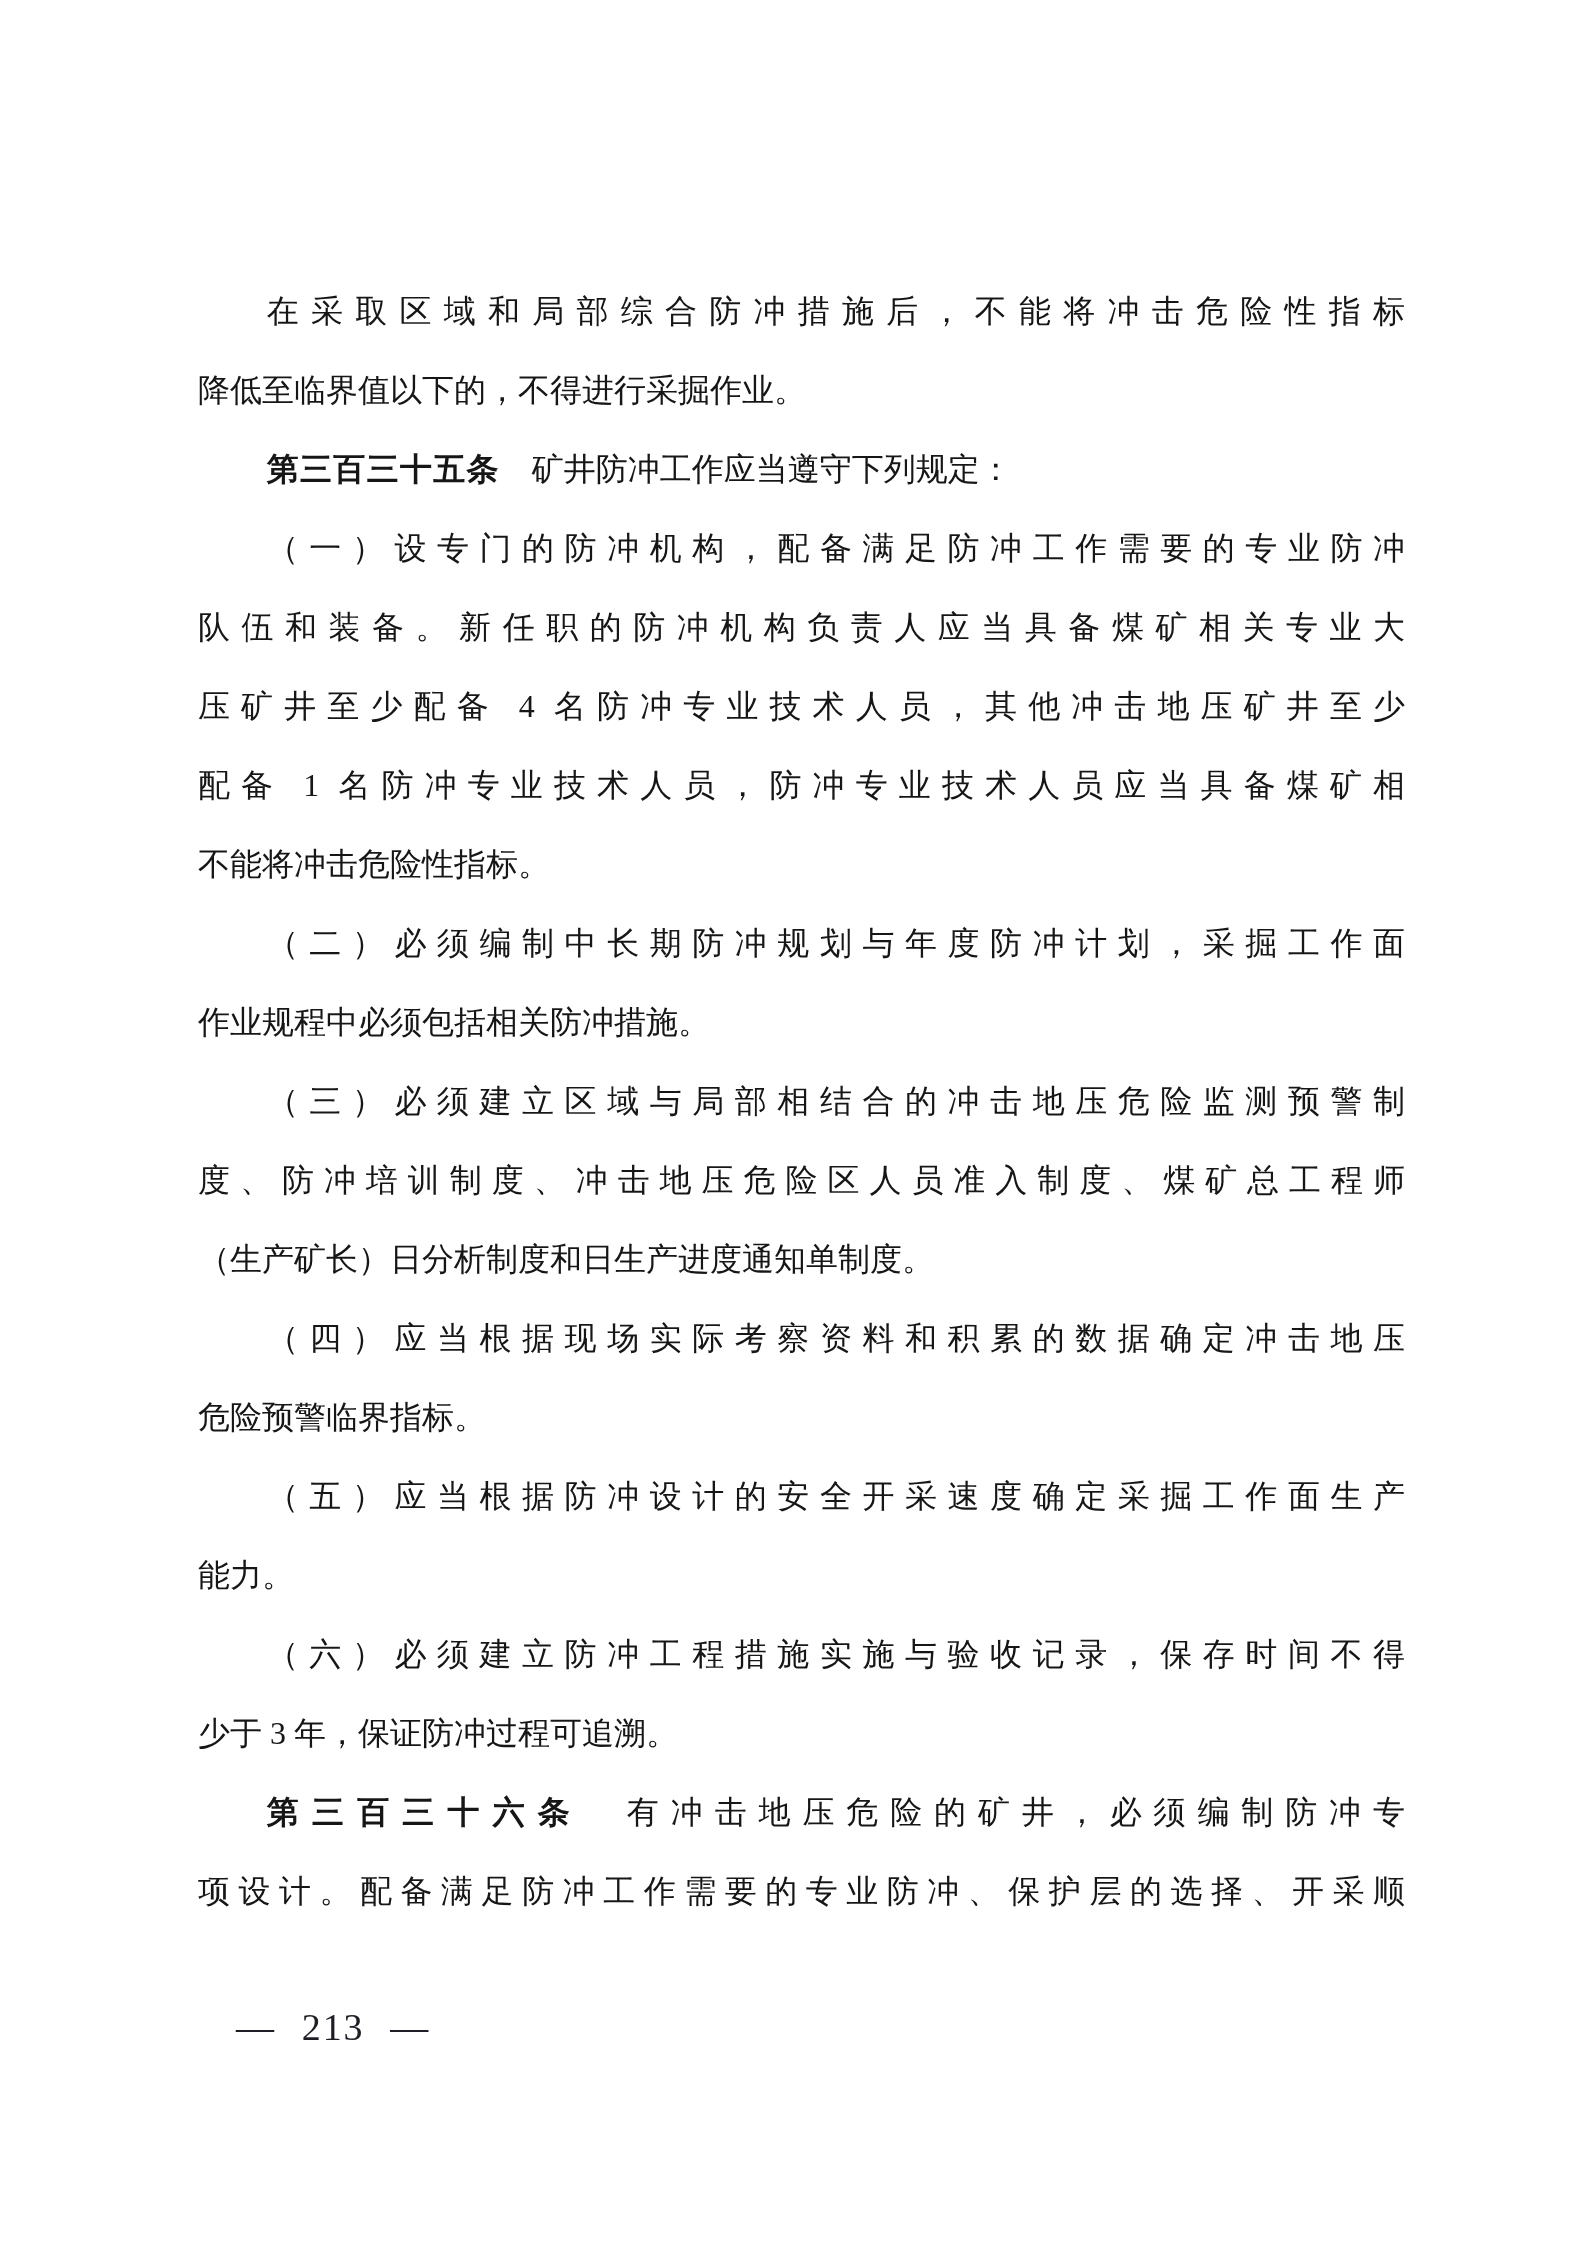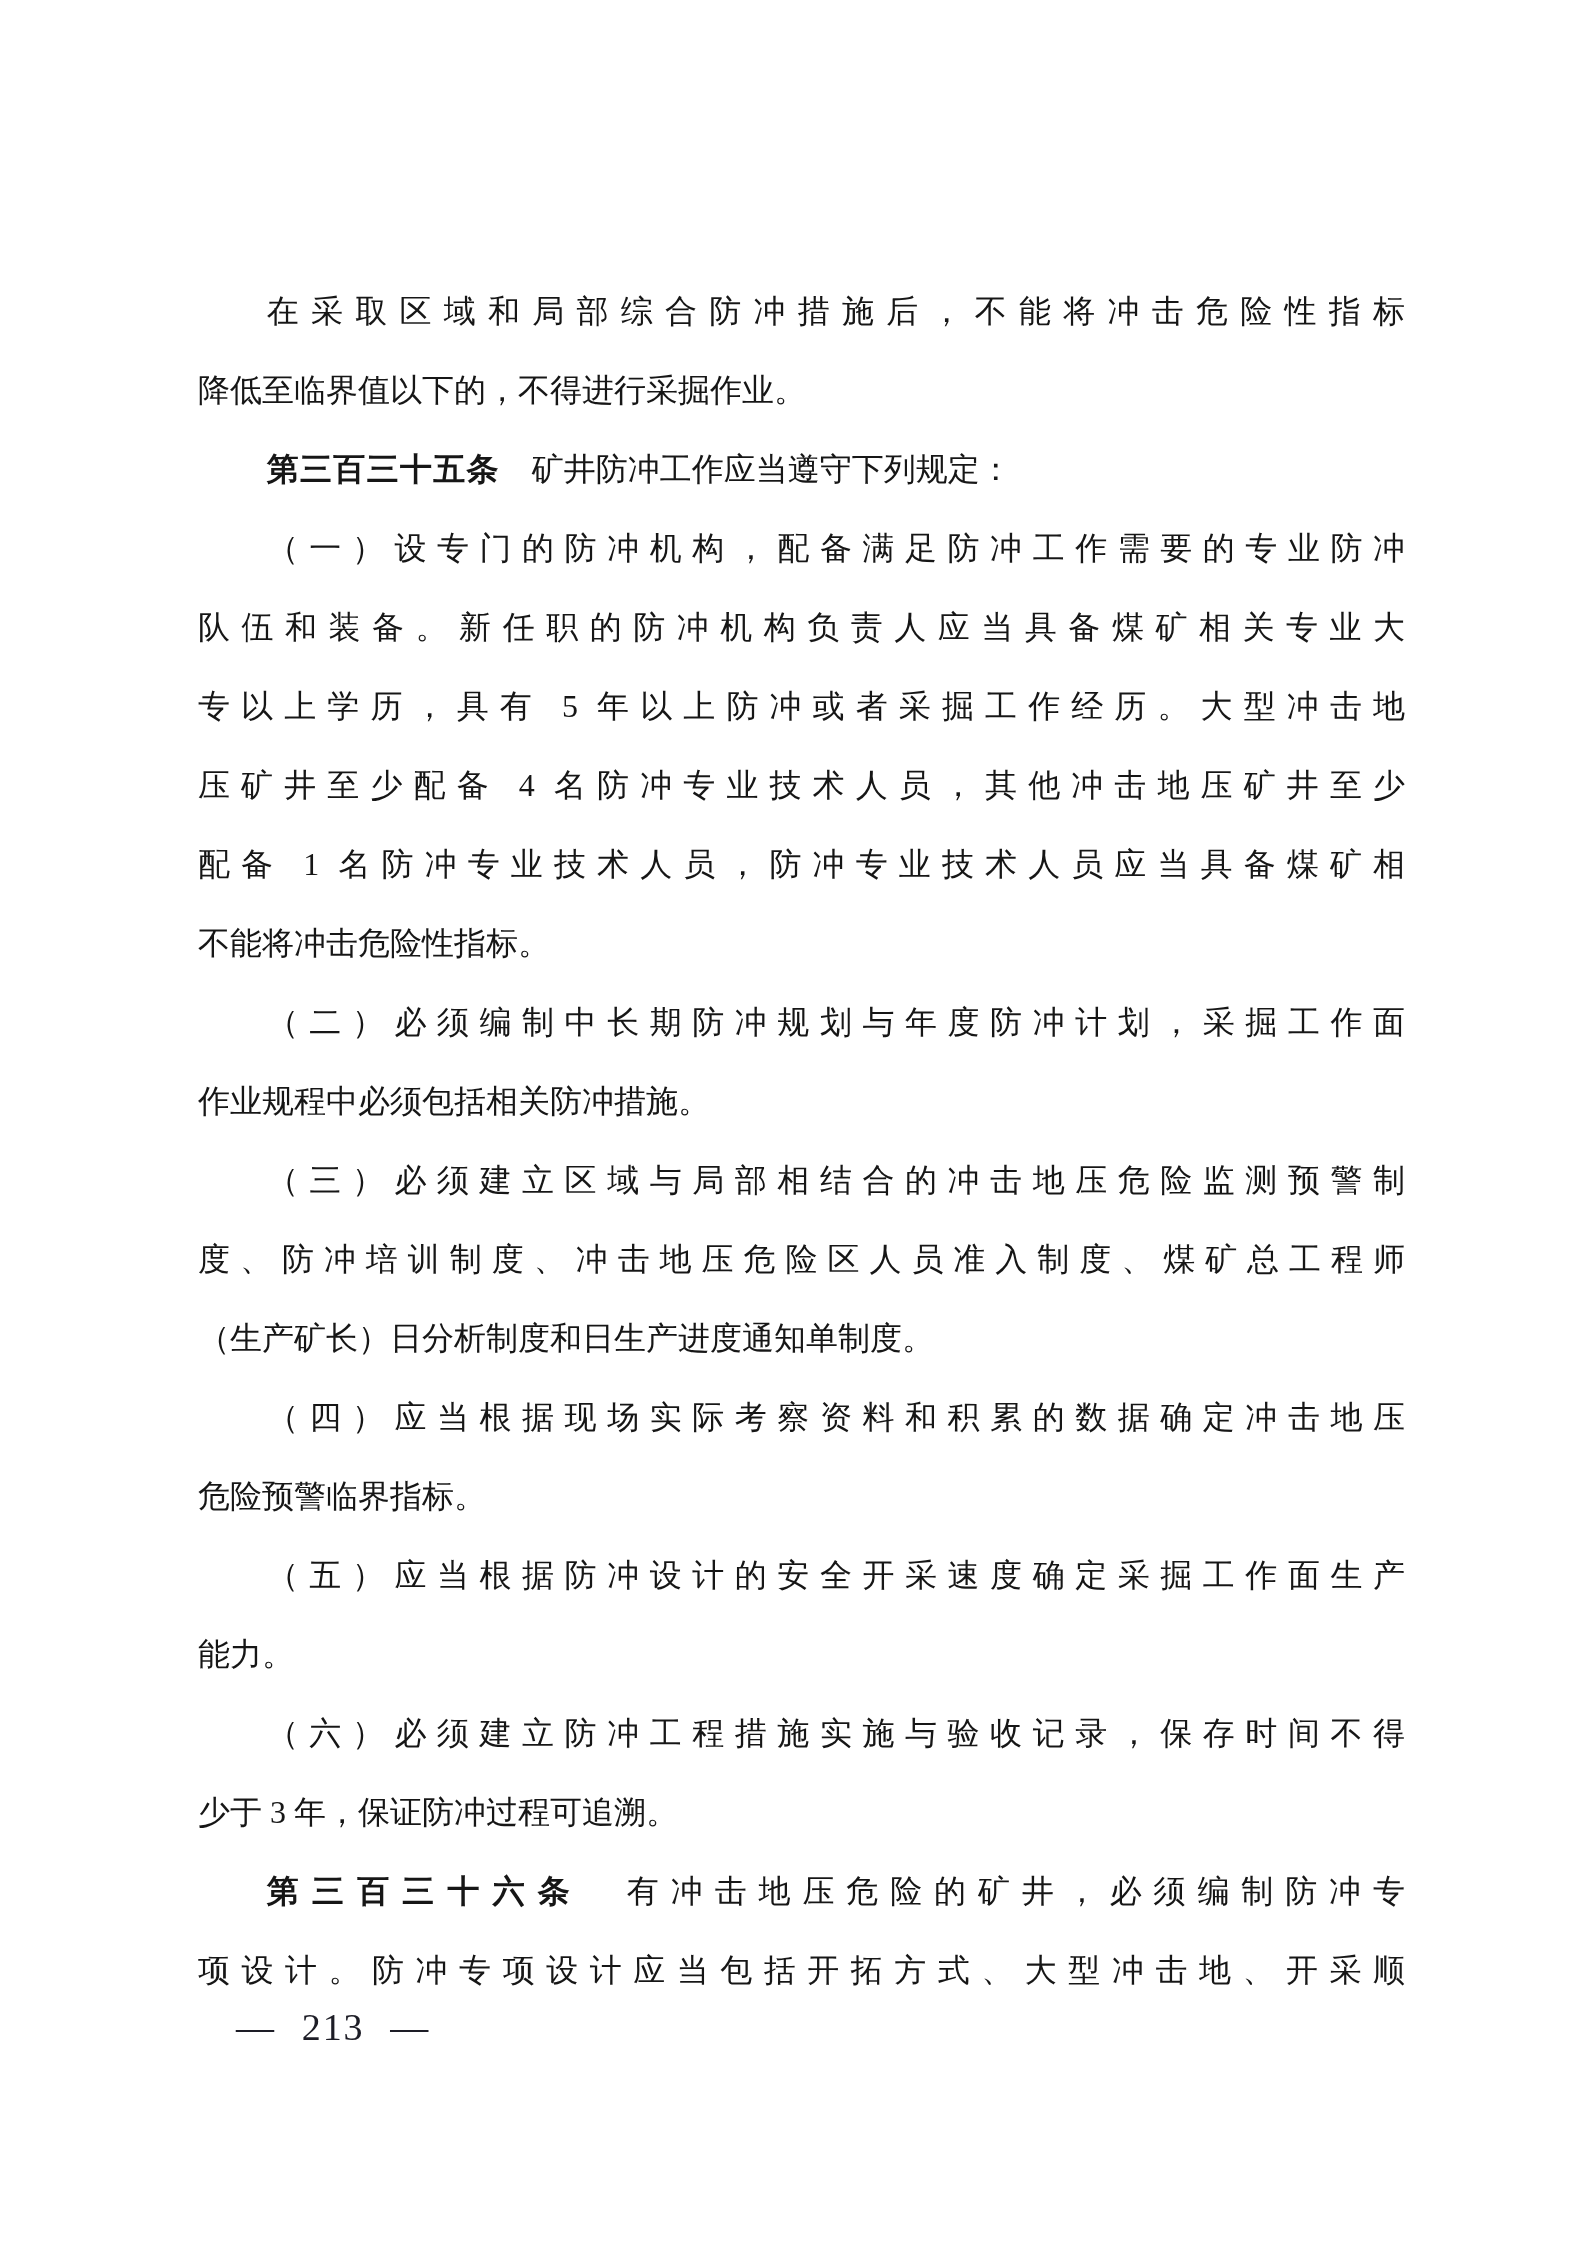--- a/index.html
+++ b/index.html
@@ -54,32 +54,31 @@
 </head>
 <body>
 
 <div class="page">
   <main class="body-text" id="lines">
       <div class="line indent fill"><span>在采取区域和局部综合防冲措施后，不能将冲击危险性指标</span></div>
       <div class="line"><span>降低至临界值以下的，不得进行采掘作业。</span></div>
       <div class="line indent"><b>第三百三十五条</b><span>　矿井防冲工作应当遵守下列规定：</span></div>
       <div class="line indent fill"><span>（一）设专门的防冲机构，配备满足防冲工作需要的专业防冲</span></div>
       <div class="line fill"><span>队伍和装备。新任职的防冲机构负责人应当具备煤矿相关专业大</span></div>
-      <div class="line fill"><span>专以上学历，具有 5 年以上防冲或者采掘工作经历。大型冲击地</span></div>
       <div class="line fill"><span>压矿井至少配备 4 名防冲专业技术人员，其他冲击地压矿井至少</span></div>
       <div class="line fill"><span>配备 1 名防冲专业技术人员，防冲专业技术人员应当具备煤矿相</span></div>
       <div class="line"><span>不能将冲击危险性指标。</span></div>
       <div class="line indent fill"><span>（二）必须编制中长期防冲规划与年度防冲计划，采掘工作面</span></div>
       <div class="line"><span>作业规程中必须包括相关防冲措施。</span></div>
       <div class="line indent fill"><span>（三）必须建立区域与局部相结合的冲击地压危险监测预警制</span></div>
       <div class="line fill"><span>度、防冲培训制度、冲击地压危险区人员准入制度、煤矿总工程师</span></div>
       <div class="line"><span>（生产矿长）日分析制度和日生产进度通知单制度。</span></div>
       <div class="line indent fill"><span>（四）应当根据现场实际考察资料和积累的数据确定冲击地压</span></div>
       <div class="line"><span>危险预警临界指标。</span></div>
       <div class="line indent fill"><span>（五）应当根据防冲设计的安全开采速度确定采掘工作面生产</span></div>
       <div class="line"><span>能力。</span></div>
       <div class="line indent fill"><span>（六）必须建立防冲工程措施实施与验收记录，保存时间不得</span></div>
       <div class="line"><span>少于 3 年，保证防冲过程可追溯。</span></div>
       <div class="line indent fill"><b>第三百三十六条</b><span>　有冲击地压危险的矿井，必须编制防冲专</span></div>
-      <div class="line fill"><span>项设计。防冲专项设计应当包括开拓方式、大型冲击地、开采顺</span></div>
+      <div class="line fill"><span>项设计。配备满足防冲工作需要的专业防冲、保护层的选择、开采顺</span></div>
     </main>
   <div class="footer">— 213 —</div>
 </div>
 
 </body></html>

